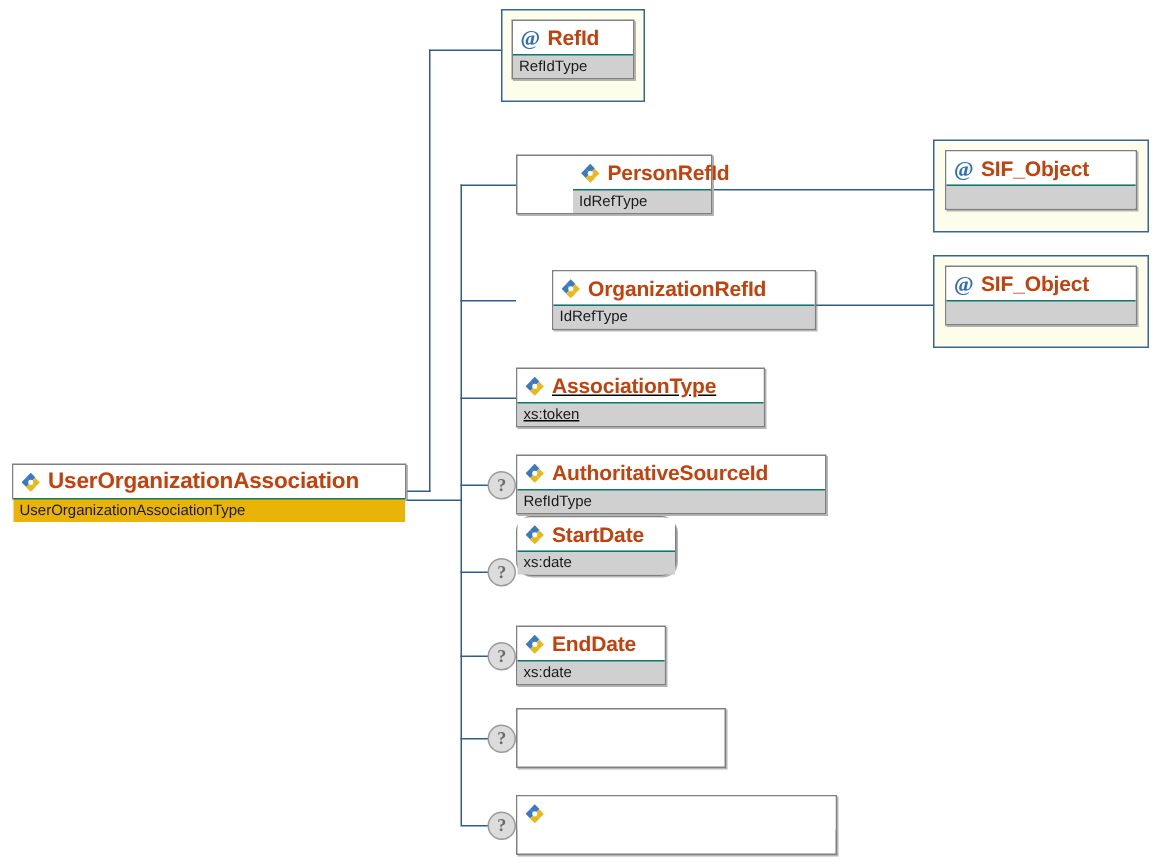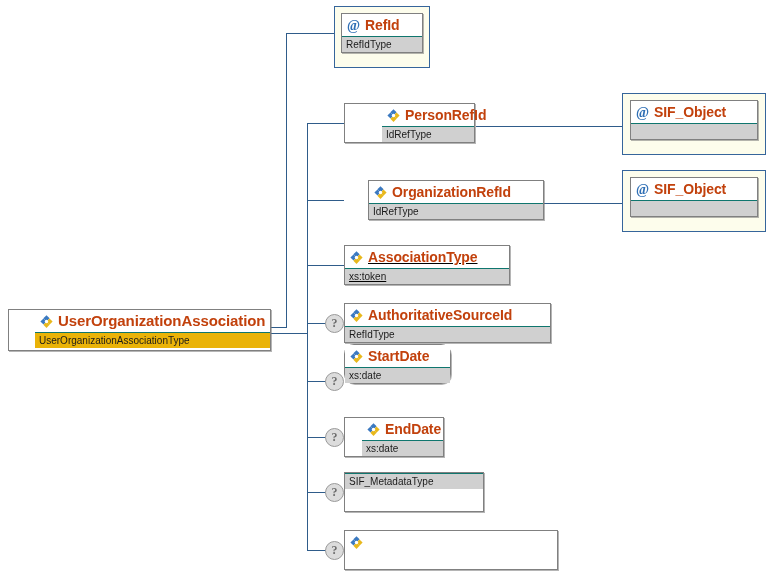--- a/index.html
+++ b/index.html
@@ -123,21 +123,21 @@
   <div class="line h" style="left:476px; top:126px; width:154px;"></div>
 
   <div class="line h" style="left:521px; top:203px; width:109px;"></div>
 
   <div class="attr-group" style="left:334px; top:6px; width:96px; height:62px;"></div>
 
   <div class="attr-group" style="left:622px; top:93px; width:144px; height:62px;"></div>
 
   <div class="attr-group" style="left:622px; top:170px; width:144px; height:62px;"></div>
 
-  <div class="node root" style="left:8px; top:309px; width:263px; height:42px;padding-left:26px;">
+  <div class="node root" style="left:8px; top:309px; width:263px; height:24px;">
     <div class="title">
       <span class="icon">
         <svg width="15" height="15" viewBox="0 0 15 15">
           <path d="M7.5 1.2 L10.6 4.3 L7.5 7.4 L4.4 4.3 Z" fill="#3b79c0"></path>
           <path d="M1.4 7.5 L4.5 4.4 L7.6 7.5 L4.5 10.6 Z" fill="#3b79c0"></path>
           <path d="M7.4 7.6 L10.5 4.5 L13.6 7.6 L10.5 10.7 Z" fill="#e8b81c"></path>
           <path d="M7.5 7.7 L10.6 10.8 L7.5 13.9 L4.4 10.8 Z" fill="#e8b81c"></path>
           <circle cx="7.5" cy="7.5" r="1.7" fill="#ffffff"></circle>
         </svg>
       </span>
@@ -258,39 +258,38 @@
           <path d="M7.5 7.7 L10.6 10.8 L7.5 13.9 L4.4 10.8 Z" fill="#e8b81c"></path>
           <circle cx="7.5" cy="7.5" r="1.7" fill="#ffffff"></circle>
         </svg>
       </span>
       <span class="label">StartDate</span>
     </div>
     <div class="type">xs:date</div>
   </div>
 
   <div class="opt" style="left:325px; top:428px;">?</div>
-  <div class="node" style="left:344px; top:417px; width:100px; height:40px;padding-left:17px;">
+  <div class="node" style="left:344px; top:417px; width:100px; height:40px;">
     <div class="title">
       <span class="icon">
         <svg width="15" height="15" viewBox="0 0 15 15">
           <path d="M7.5 1.2 L10.6 4.3 L7.5 7.4 L4.4 4.3 Z" fill="#3b79c0"></path>
           <path d="M1.4 7.5 L4.5 4.4 L7.6 7.5 L4.5 10.6 Z" fill="#3b79c0"></path>
           <path d="M7.4 7.6 L10.5 4.5 L13.6 7.6 L10.5 10.7 Z" fill="#e8b81c"></path>
           <path d="M7.5 7.7 L10.6 10.8 L7.5 13.9 L4.4 10.8 Z" fill="#e8b81c"></path>
           <circle cx="7.5" cy="7.5" r="1.7" fill="#ffffff"></circle>
         </svg>
       </span>
       <span class="label">EndDate</span>
     </div>
     <div class="type">xs:date</div>
   </div>
 
   <div class="opt" style="left:325px; top:483px;">?</div>
   <div class="node" style="left:344px; top:472px; width:140px; height:40px;">
-    <div class="type">SIF_MetadataType</div>
   </div>
 
   <div class="opt" style="left:325px; top:541px;">?</div>
   <div class="node" style="left:344px; top:530px; width:214px; height:40px;">
     <div class="title">
       <span class="icon">
         <svg width="15" height="15" viewBox="0 0 15 15">
           <path d="M7.5 1.2 L10.6 4.3 L7.5 7.4 L4.4 4.3 Z" fill="#3b79c0"></path>
           <path d="M1.4 7.5 L4.5 4.4 L7.6 7.5 L4.5 10.6 Z" fill="#3b79c0"></path>
           <path d="M7.4 7.6 L10.5 4.5 L13.6 7.6 L10.5 10.7 Z" fill="#e8b81c"></path>

